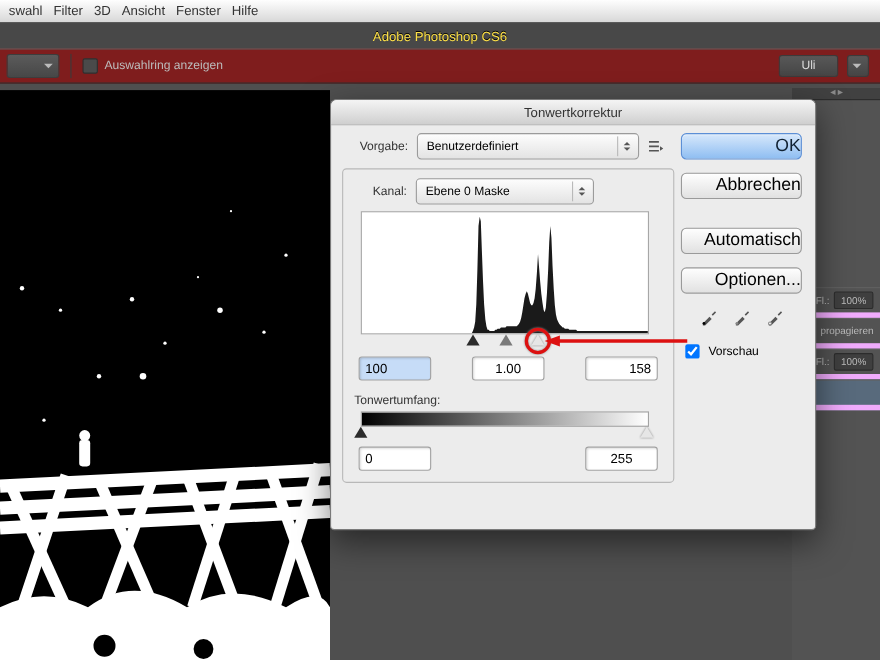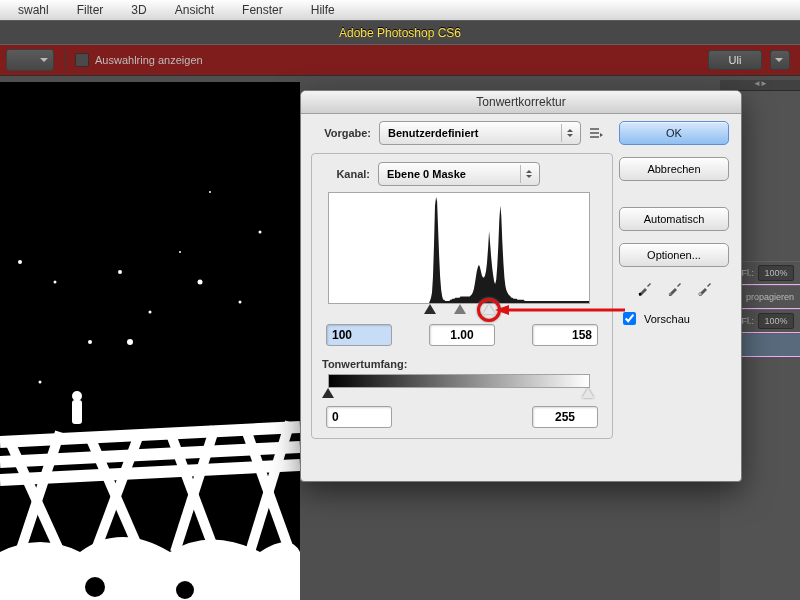--- a/index.html
+++ b/index.html
@@ -1,21 +1,21 @@
 <!DOCTYPE html>
 <html><head>
 <meta charset="utf-8">
 <style>
   html,body{margin:0;padding:0;width:800px;height:600px;overflow:hidden;
     font-family:"Lucida Grande","Helvetica Neue",Arial,sans-serif;font-size:11px;
     background:#4f4f4f;color:#000;}
   
   .mac-menubar{position:absolute;left:0;top:0;right:0;height:20px;
     background:linear-gradient(#fefefe,#d8d8d8);border-bottom:1px solid #8a8a8a;
-    display:flex;align-items:center;padding-left:18px;gap:28px;color:#333;}
+    display:flex;align-items:center;padding-left:8px;gap:10px;color:#333;}
   .mac-menubar span{font-size:12px;}
   
   .app-title{position:absolute;left:0;top:20px;right:0;height:24px;
     background:#484848;color:#fde047;text-align:center;line-height:24px;
     border-top:1px solid #5a5a5a;border-bottom:1px solid #303030;font-size:12px;
     text-shadow:0 -1px 0 #000;}
   
   .options-bar{position:absolute;left:0;top:44px;right:0;height:30px;
     background:#7f1d1d;border-top:1px solid #616161;border-bottom:1px solid #2e2e2e;
     display:flex;align-items:center;color:#bdbdbd;}
@@ -25,35 +25,35 @@
   .opt-sep{width:1px;height:22px;background:#3a3a3a;margin:0 10px;}
   .opt-check{width:12px;height:12px;border:1px solid #2f2f2f;background:#4a4a4a;border-radius:2px;margin-right:6px;}
   .opt-user{position:absolute;right:10px;display:flex;align-items:center;gap:8px;color:#ddd;}
   .opt-user .ub{width:52px;height:18px;border:1px solid #3b3b3b;background:linear-gradient(#585858,#454545);border-radius:3px;text-align:center;line-height:18px;font-size:11px;}
   .opt-user .ub2{width:18px;height:18px;border:1px solid #3b3b3b;background:linear-gradient(#585858,#454545);border-radius:3px;position:relative;}
   .opt-user .ub2::after{content:"";position:absolute;left:4px;top:7px;border:4px solid transparent;border-top-color:#bbb;}
   
   .right-panels{position:absolute;right:0;top:80px;width:80px;height:520px;background:#535353;}
   .right-panels .collapse{height:10px;background:#414141;border-bottom:1px solid #2c2c2c;position:relative;}
   .right-panels .collapse::before{content:"◄►";position:absolute;left:50%;top:-1px;transform:translateX(-50%);color:#8a8a8a;font-size:8px;letter-spacing:-1px;}
-  .rp-row{height:22px;border-top:1px solid #616161;border-bottom:1px solid #f0abfc;
+  .rp-row{height:22px;border-top:1px solid #616161;border-bottom:5px solid #f0abfc;
     display:flex;align-items:center;justify-content:flex-end;padding-right:6px;gap:4px;color:#bbb;font-size:9px;}
   .rp-mini{width:34px;height:14px;background:#3f3f3f;border:1px solid #2c2c2c;border-radius:2px;text-align:center;line-height:14px;font-size:9px;}
   .rp-sel{background:#586a7c;}
   
   .canvas{position:absolute;left:0;top:82px;width:300px;height:518px;background:#000;overflow:hidden;}
   .canvas svg{position:absolute;left:0;top:0;}
   
   .dialog{position:absolute;left:300px;top:90px;width:440px;height:390px;
     background:#ececec;border:1px solid #7a7a7a;border-radius:6px 6px 4px 4px;
     box-shadow:0 10px 30px rgba(0,0,0,.5);}
   .dlg-title{height:22px;border-radius:5px 5px 0 0;
     background:linear-gradient(#f4f4f4,#cfcfcf);border-bottom:1px solid #9f9f9f;
     text-align:center;line-height:22px;font-size:12px;color:#333;}
-  .dlg-body{position:absolute;left:10px;top:30px;right:10px;bottom:10px;font-weight:bold;}
+  .dlg-body{position:absolute;left:10px;top:30px;right:10px;bottom:10px;}
   .row{display:flex;align-items:center;margin-bottom:8px;}
   .lbl{width:60px;text-align:right;margin-right:8px;color:#333;}
   .mac-select{height:22px;border:1px solid #9b9b9b;border-radius:4px;
     background:linear-gradient(#fdfdfd,#e3e3e3);position:relative;padding:0 22px 0 8px;
     line-height:22px;min-width:0;}
   .mac-select .arrows{position:absolute;right:2px;top:2px;width:16px;height:18px;
     border-left:1px solid #b9b9b9;display:flex;flex-direction:column;align-items:center;justify-content:center;gap:1px;}
   .mac-select .arrows::before{content:"";border:3px solid transparent;border-bottom-color:#555;margin-bottom:1px;}
   .mac-select .arrows::after{content:"";border:3px solid transparent;border-top-color:#555;}
   .preset-menu{width:14px;height:14px;margin-left:8px;}
@@ -72,22 +72,22 @@
   .txt{width:54px;height:20px;border:1px solid #a1a1a1;border-radius:3px;background:#fff;
     box-shadow:inset 1px 1px 2px rgba(0,0,0,.15);padding:0 5px;line-height:20px;font-size:12px;}
   .txt.sel{background:#c6dcf7;}
   .grad{width:260px;height:12px;margin:4px 0 0 6px;border:1px solid #a3a3a3;
     background:linear-gradient(to right,#000,#fff);}
   .grad-track{position:relative;width:262px;height:12px;margin-left:6px;}
   .inputs2{display:flex;width:272px;margin:6px 0 0 4px;justify-content:space-between;}
   
   .side{position:absolute;right:10px;top:30px;width:112px;}
   .mac-btn{width:108px;height:22px;border:1px solid #9a9a9a;border-radius:5px;
-    background:linear-gradient(#fefefe,#e1e1e1);text-align:center;line-height:22px;
-    margin-bottom:12px;font-size:11px;box-shadow:0 1px 0 rgba(255,255,255,.6) inset;}
+    background:linear-gradient(#fefefe,#e1e1e1);text-align:right;line-height:22px;
+    margin-bottom:12px;font-size:16px;box-shadow:0 1px 0 rgba(255,255,255,.6) inset;}
   .mac-btn.default{background:linear-gradient(#d7e8fb,#8fbef2);border-color:#5c8fd6;color:#123;}
   .eyedrops{display:flex;gap:12px;justify-content:center;margin:4px 0 10px 0;}
   .eyedrops svg{width:18px;height:18px;}
   .chk-row{display:flex;align-items:center;gap:5px;}
   input[type=checkbox]{width:13px;height:13px;}
 </style>
 </head>
 <body>
 
 <div class="mac-menubar">

